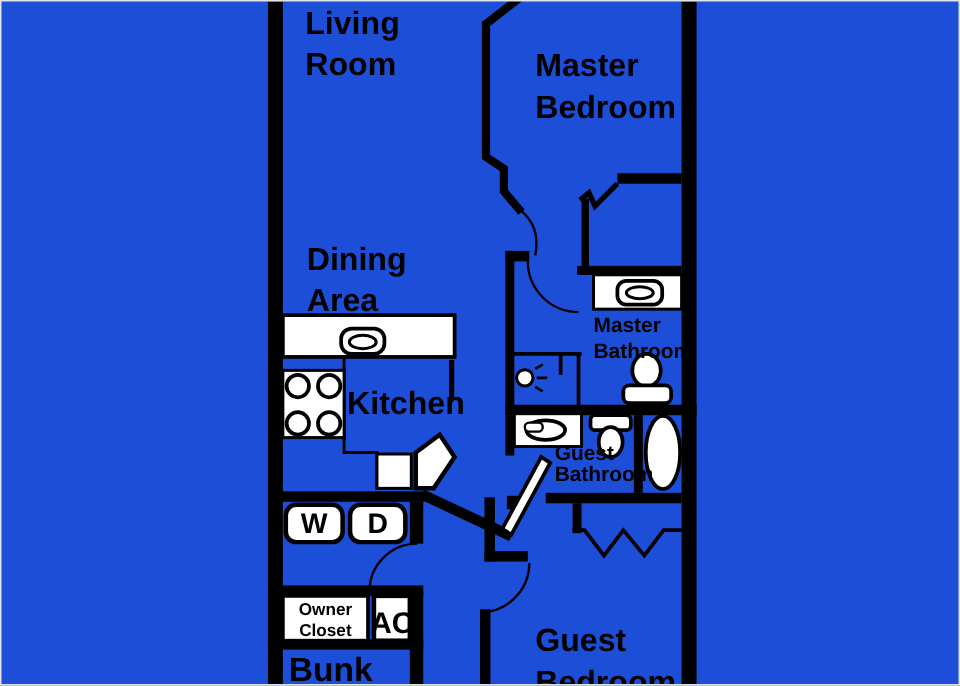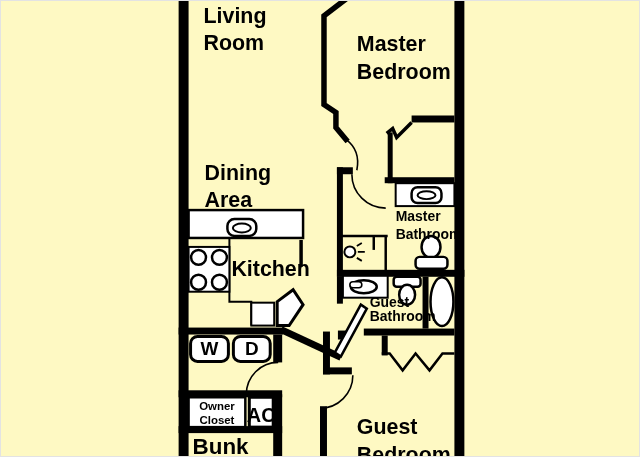--- a/index.html
+++ b/index.html
@@ -1,19 +1,19 @@
 <!DOCTYPE html>
 <html><head>
 <meta charset="utf-8">
 <style>
   html,body{margin:0;padding:0;background:#ffffff;}
   .frame{
     width:638px;height:455px;
     border:1px solid #e3e3e3;
-    background:#fef9c3;
+    background:#1d4ed8;
     position:relative;overflow:hidden;text-align:right;
   }
   svg{display:block;}
   .wall{fill:#000000;stroke:none;}
   .wline{stroke:#000000;fill:none;}
   .fixture{fill:#ffffff;stroke:#000000;}
   .arc{stroke:#000000;fill:none;stroke-width:1.6;}
   text{font-family:"Liberation Sans","DejaVu Sans",sans-serif;font-weight:700;fill:#000000;}
   .room-lg{font-size:21.5px;}
   .room-sm{font-size:14px;}

